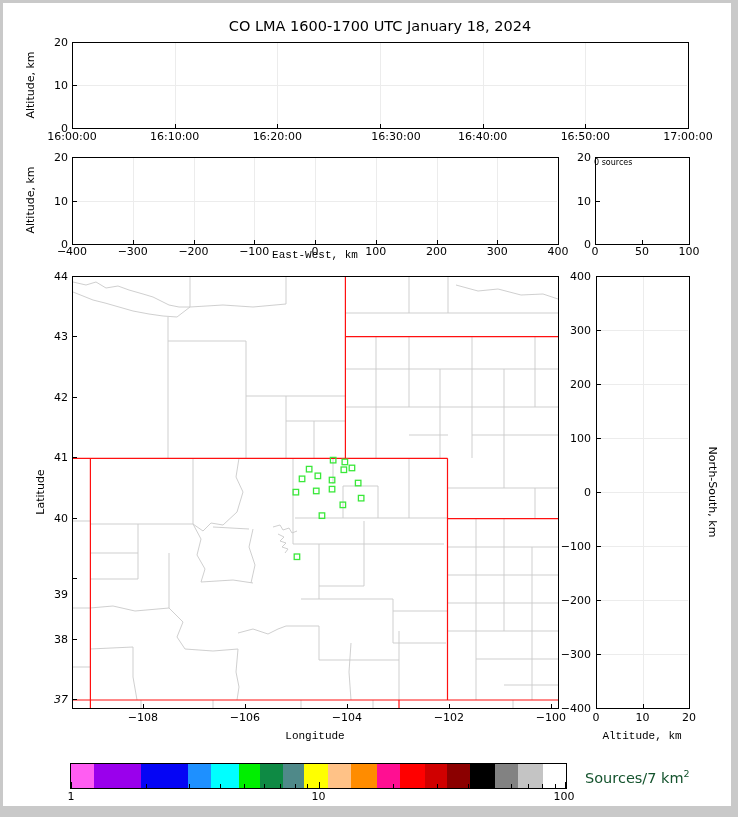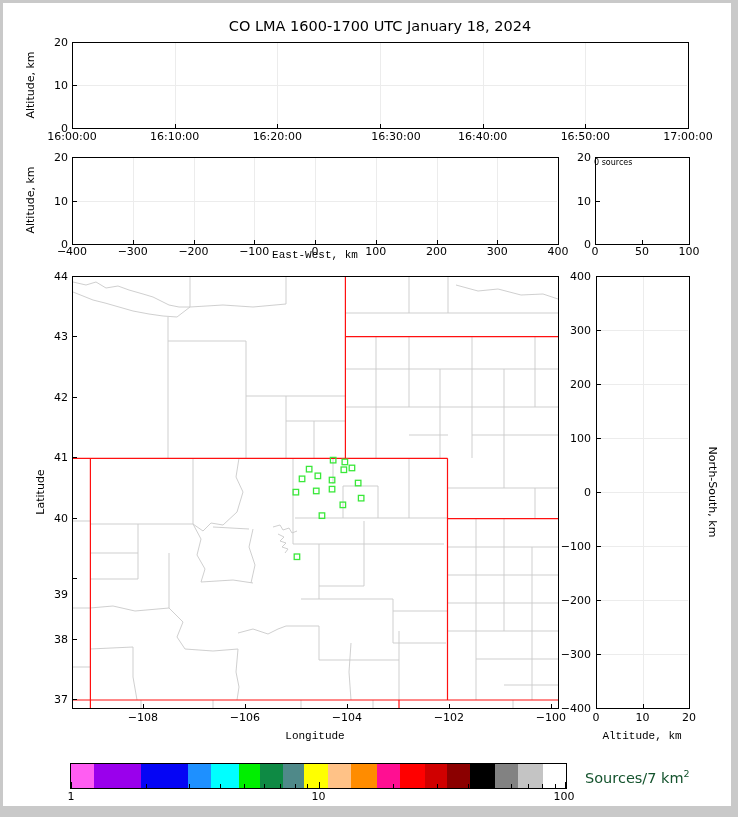--- a/index.html
+++ b/index.html
@@ -172,21 +172,21 @@
       <span class="lbl" style="left: 68px; top: 396.86px; transform: translateX(-100%) translateY(-50%);">42</span>
       <div style="position: absolute; left: 73px; top: 457.29px; width: 4px; height: 1px; background: rgb(0, 0, 0);"></div>
       <span class="lbl" style="left: 68px; top: 457.29px; transform: translateX(-100%) translateY(-50%);">41</span>
       <div style="position: absolute; left: 73px; top: 517.72px; width: 4px; height: 1px; background: rgb(0, 0, 0);"></div>
       <span class="lbl" style="left: 68px; top: 517.72px; transform: translateX(-100%) translateY(-50%);">40</span>
       <div style="position: absolute; left: 73px; top: 578.15px; width: 4px; height: 1px; background: rgb(0, 0, 0);"></div>
       <span class="lbl" style="left: 68px; top: 594px; transform: translateX(-100%) translateY(-50%);">39</span>
       <div style="position: absolute; left: 73px; top: 638.58px; width: 4px; height: 1px; background: rgb(0, 0, 0);"></div>
       <span class="lbl" style="left: 68px; top: 638.58px; transform: translateX(-100%) translateY(-50%);">38</span>
       <div style="position: absolute; left: 73px; top: 699.01px; width: 4px; height: 1px; background: rgb(0, 0, 0);"></div>
-      <span class="lbl" style="left: 68px; top: 699.01px; transform: translateX(-100%) translateY(-50%);">37</span>
+      <span class="lbl" style="left: 68px; top: 699.01px; transform: translateX(-100%) translateY(-50%); font-style: italic;">37</span>
       <div style="position: absolute; left: 642.5px; top: 277px; width: 1px; height: 430px; background: rgb(236, 236, 236);"></div>
       <div style="position: absolute; left: 597px; top: 330px; width: 91px; height: 1px; background: rgb(236, 236, 236);"></div>
       <div style="position: absolute; left: 597px; top: 384px; width: 91px; height: 1px; background: rgb(236, 236, 236);"></div>
       <div style="position: absolute; left: 597px; top: 438px; width: 91px; height: 1px; background: rgb(236, 236, 236);"></div>
       <div style="position: absolute; left: 597px; top: 492px; width: 91px; height: 1px; background: rgb(236, 236, 236);"></div>
       <div style="position: absolute; left: 597px; top: 546px; width: 91px; height: 1px; background: rgb(236, 236, 236);"></div>
       <div style="position: absolute; left: 597px; top: 600px; width: 91px; height: 1px; background: rgb(236, 236, 236);"></div>
       <div style="position: absolute; left: 597px; top: 654px; width: 91px; height: 1px; background: rgb(236, 236, 236);"></div>
       <div style="position: absolute; left: 597px; top: 276px; width: 4px; height: 1px; background: rgb(0, 0, 0);"></div>
       <span class="lbl" style="left: 591px; top: 276px; transform: translateX(-100%) translateY(-50%);">400</span>

